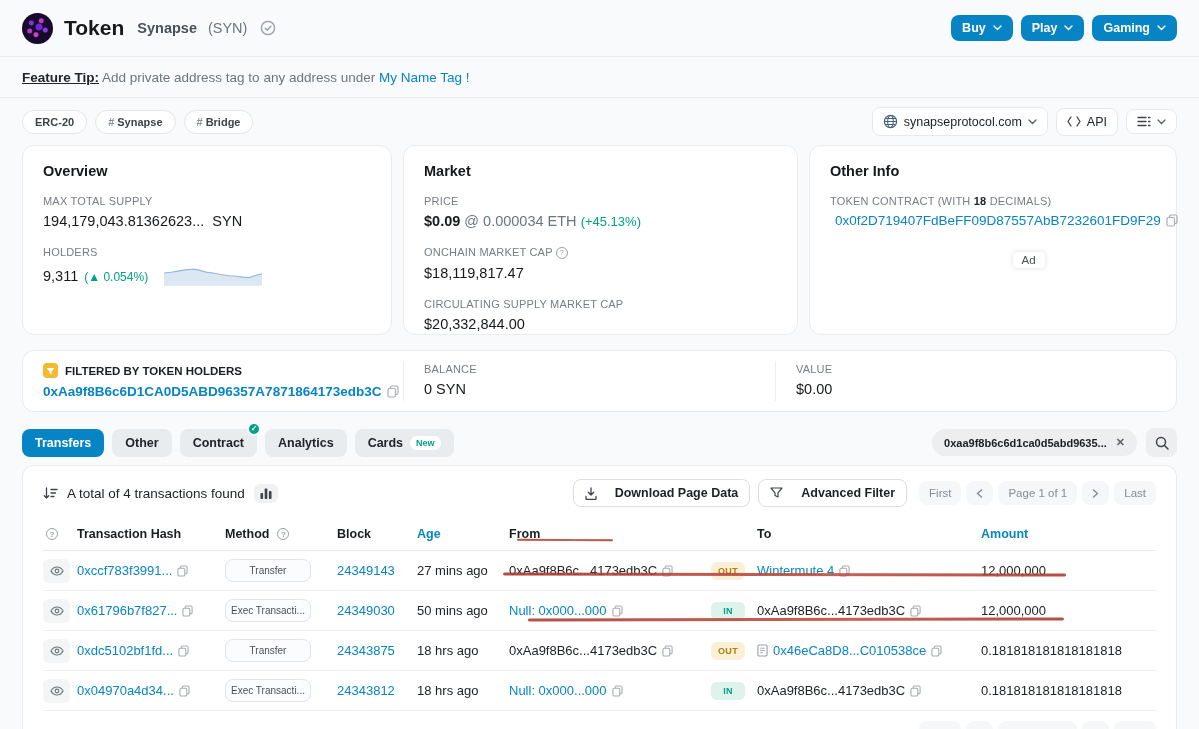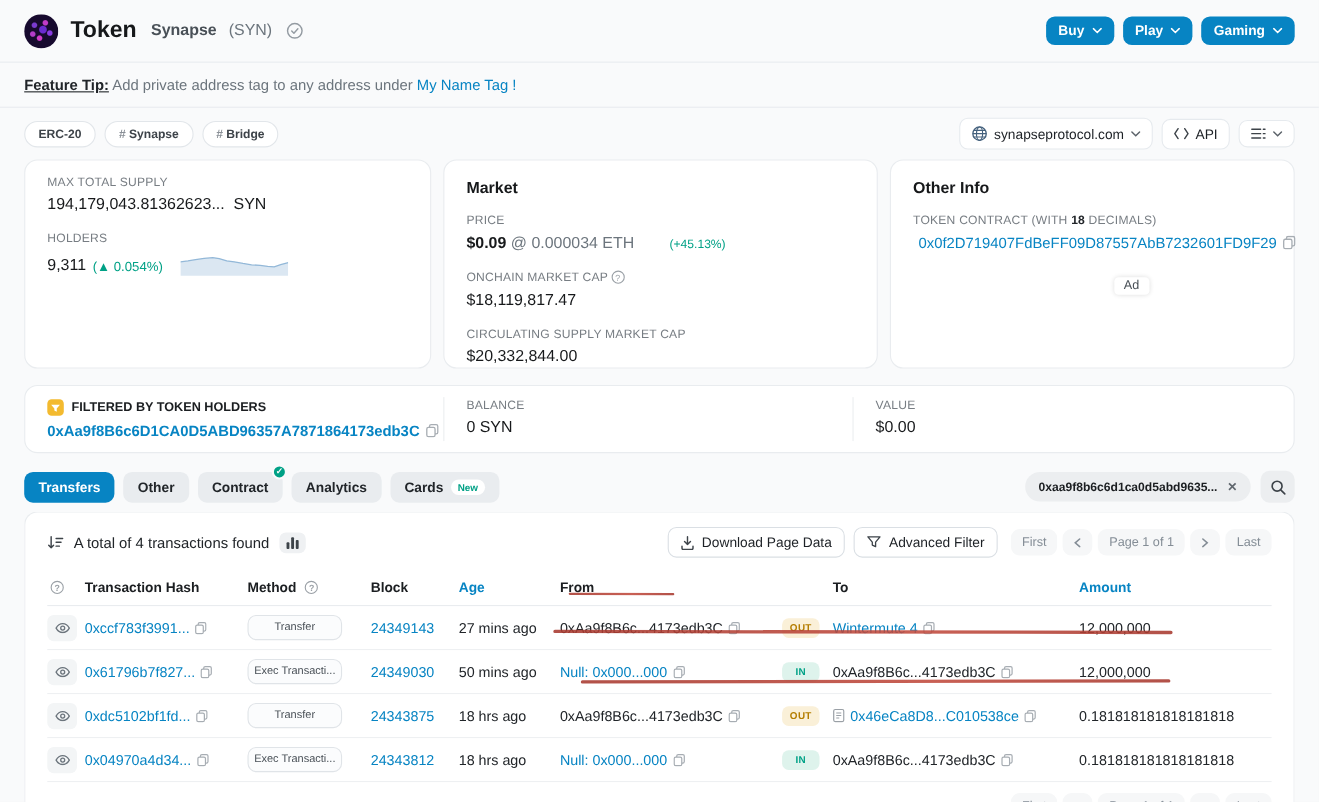--- a/index.html
+++ b/index.html
@@ -85,22 +85,22 @@
   .search-btn { width:31px; height:29px; background:#eceef0; border:none; border-radius:8px; display:flex; align-items:center;
     justify-content:center; cursor:pointer; }
 
   
   .main-card { margin:8px 22px 0; background:#fff; border:1px solid #e9ecef; border-bottom:none; border-radius:12px 12px 0 0;
     padding:0 20px; min-height:280px; }
   .list-header { display:flex; justify-content:space-between; align-items:center; padding:13px 0 11px; }
   .lh-left { display:flex; align-items:center; gap:9px; font-size:13.5px; color:#212529; }
   .mini-btn { background:#eff1f3; border:none; border-radius:6px; padding:4px 6px; display:inline-flex; cursor:pointer; }
   .lh-right { display:flex; align-items:center; gap:8px; }
-  .outline-btn { display:inline-flex; align-items:center; gap:7px; background:#fff; border:1px solid #dadfe4; border-radius:8px;
-    padding:6px 11px; font-size:12.5px; font-weight:400; color:#1d2126; font-family:inherit; cursor:pointer; }
+  .outline-btn { display:inline-flex; align-items:center; gap:18px; background:#fff; border:1px solid #dadfe4; border-radius:8px;
+    padding:6px 11px; font-size:12.5px; font-weight:700; color:#1d2126; font-family:inherit; cursor:pointer; }
   .pagination { display:flex; gap:5px; margin-left:4px; }
   .pg { background:#f6f7f8; border:none; color:#848d96; font-size:11.5px; font-weight:500; border-radius:8px; padding:6px 10px;
     font-family:inherit; cursor:pointer; display:inline-flex; align-items:center; }
 
   .thead, .trow { display:grid; grid-template-columns:34px 148px 112px 80px 92px 202px 46px 224px 1fr; align-items:center; }
   .thead { height:33px; font-size:12.5px; font-weight:700; color:#1b1e21; border-bottom:1px solid #e9ecef; }
   .thead .sortable { color:#0784c3; cursor:pointer; }
   .trow { height:40px; border-bottom:1px solid #eef0f2; font-size:13px; }
   .cell { display:flex; align-items:center; gap:5px; min-width:0; }
   .eye-btn { width:27px; height:24px; border-radius:6px; background:#f3f5f6; border:none; display:flex; align-items:center;
@@ -201,20 +201,21 @@
         <svg width="9" height="6" viewBox="0 0 9 6">
             <path d="M1 1l3.5 3.5L8 1" fill="none" stroke="#5b6269" stroke-width="1.3" stroke-linecap="round"></path>
           </svg>
       </span>
     </div>
   </div>
 
   <div class="cards">
 
     <div class="card">
+      <h3>Overview</h3>
       <div class="grp">
         <div class="lbl">MAX TOTAL SUPPLY</div>
         <div class="val">
           <span>194,179,043.81362623...</span>
           <span style="margin-left:4px;">SYN</span>
         </div>
       </div>
       <div class="grp">
         <div class="lbl">HOLDERS</div>
         <div class="holders-line">
@@ -228,21 +229,21 @@
       </div>
     </div>
 
     <div class="card">
       <h3>Market</h3>
       <div class="grp">
         <div class="lbl">PRICE</div>
         <div class="val">
           <b>$0.09</b>
           <span class="eth-sub">@ 0.000034 ETH</span>
-          <span class="pos" style="font-size:11px;margin-left:28px;">(+45.13%)</span>
+          <span class="pos" style="font-size:13px;">(+45.13%)</span>
         </div>
       </div>
       <div class="grp">
         <div class="lbl">
           <span>ONCHAIN MARKET CAP</span><span class="q-ic">?</span>
         </div>
         <div class="val">$18,119,817.47</div>
       </div>
       <div class="grp">
         <div class="lbl">CIRCULATING SUPPLY MARKET CAP</div>

